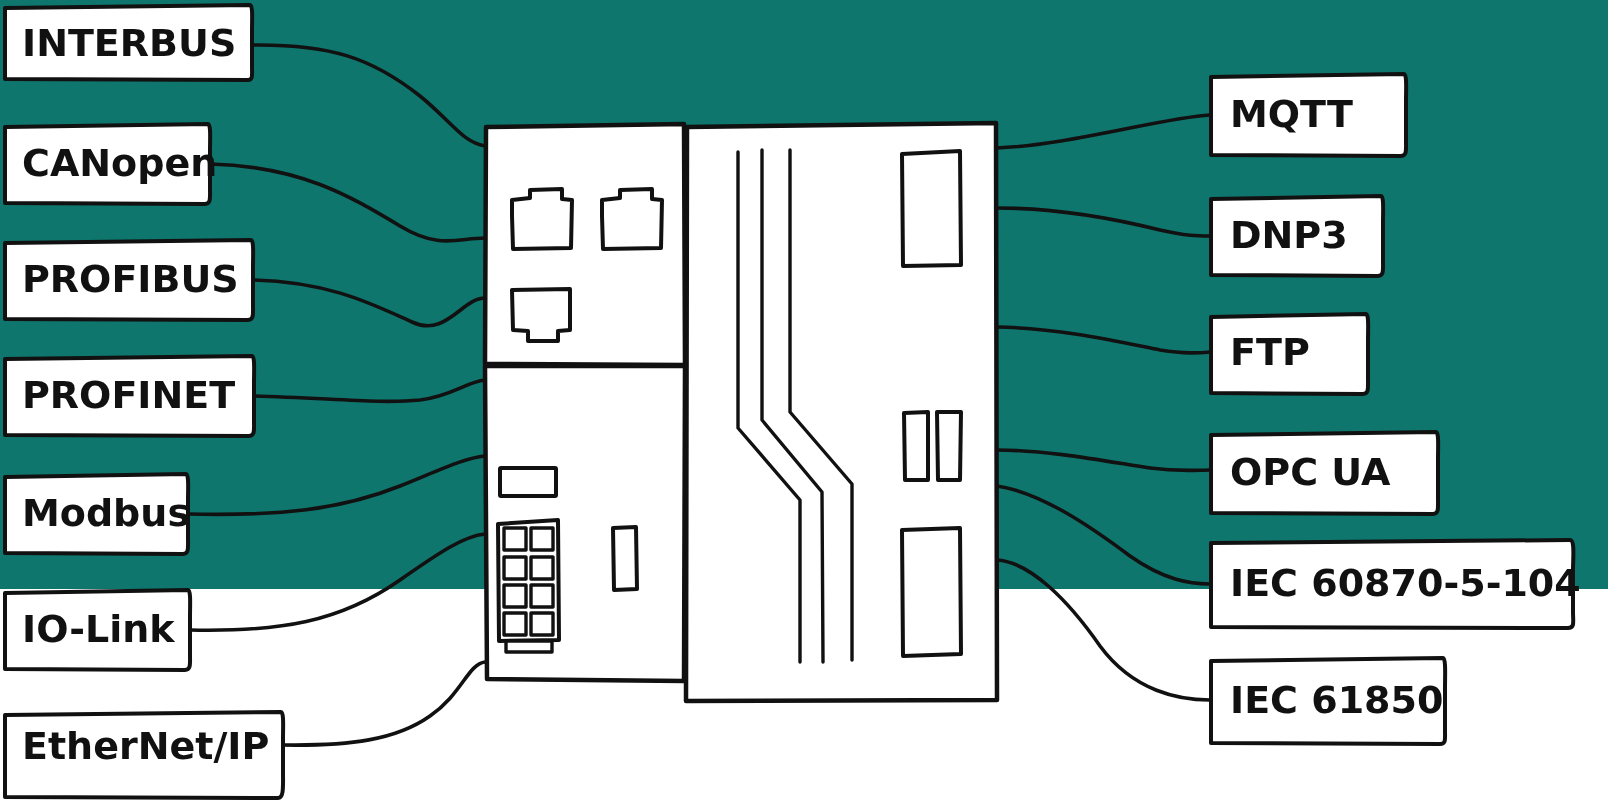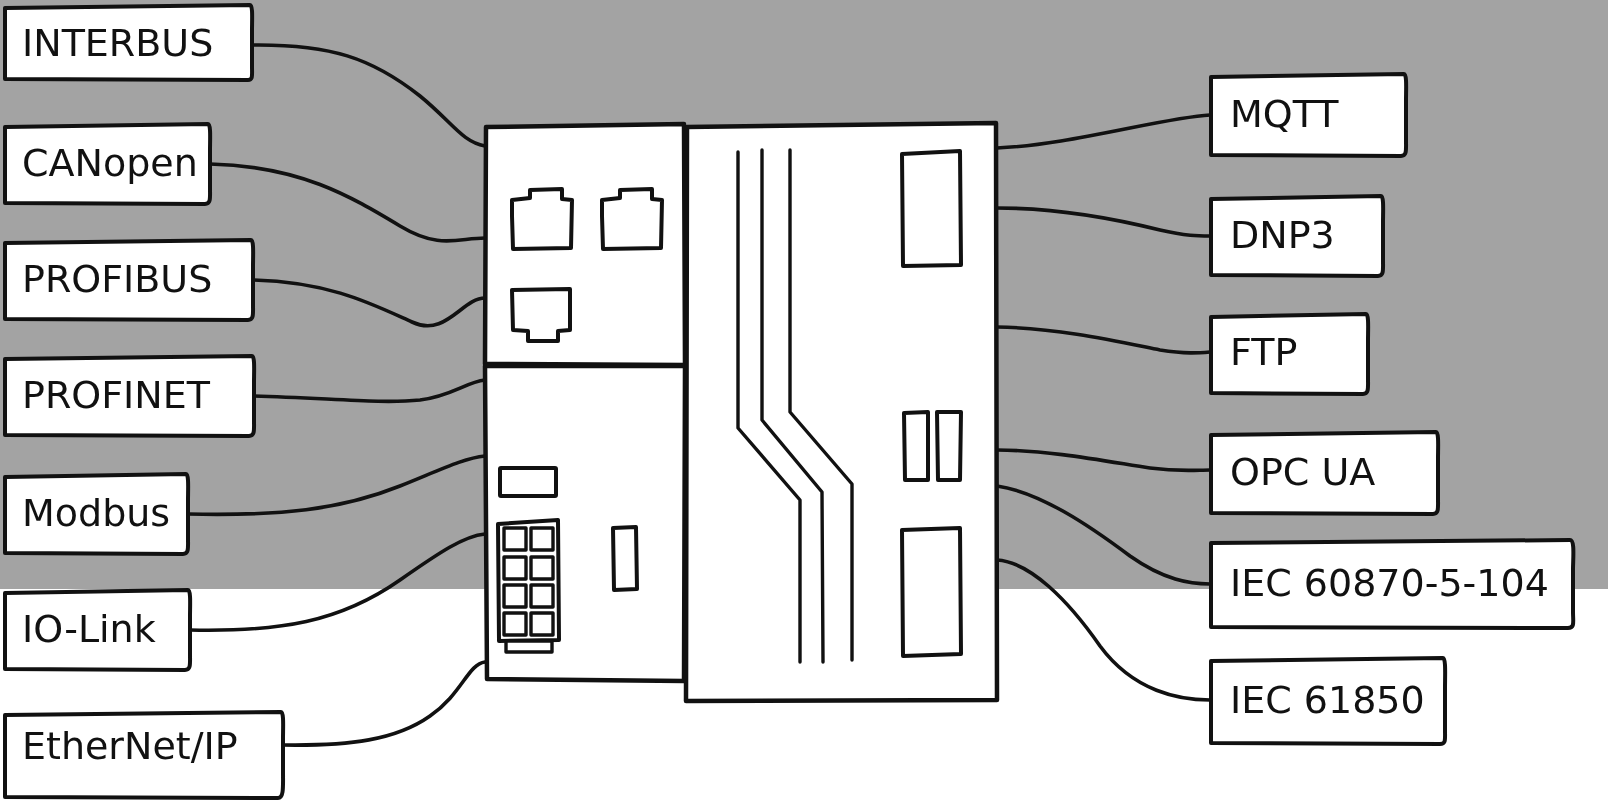--- a/index.html
+++ b/index.html
@@ -10,21 +10,22 @@
   body {
     width: 1608px;
     height: 803px;
     overflow: hidden;
     font-family: "DejaVu Sans", sans-serif;
   }
   #diagram-root {
     position: relative;
     width: 1608px;
     height: 589px;
-    background: #a3a3a3;
+    background: #0f766e;
+    font-weight: bold;
   }
   svg.canvas {
     position: absolute;
     top: 0;
     left: 0;
     width: 1608px;
     height: 803px;
   }
   .node-box {
     fill: #ffffff;

